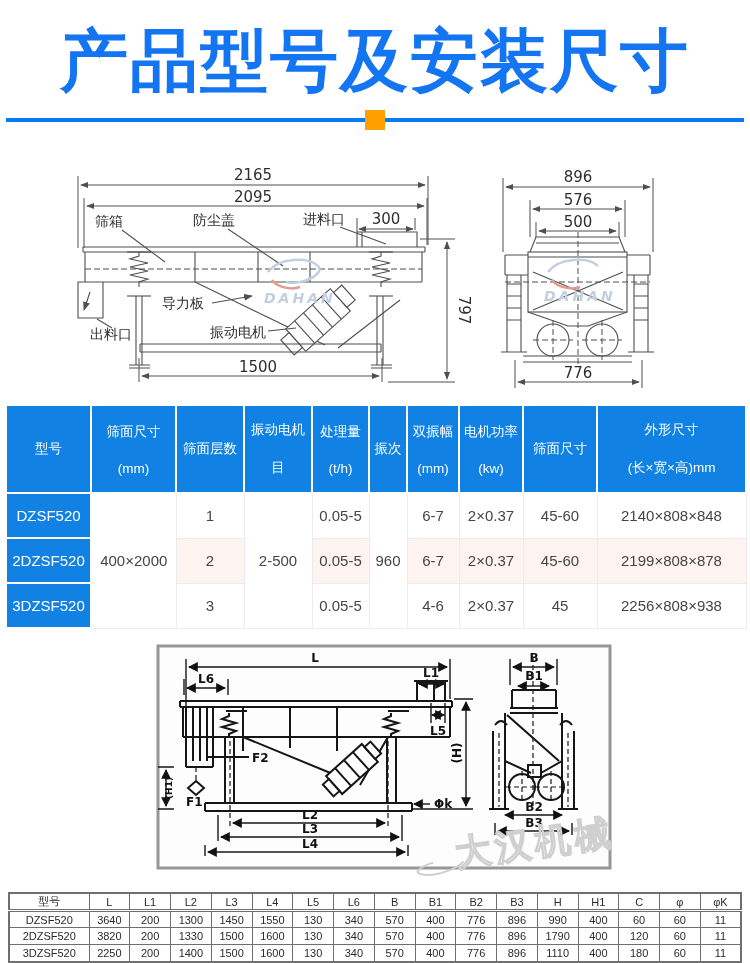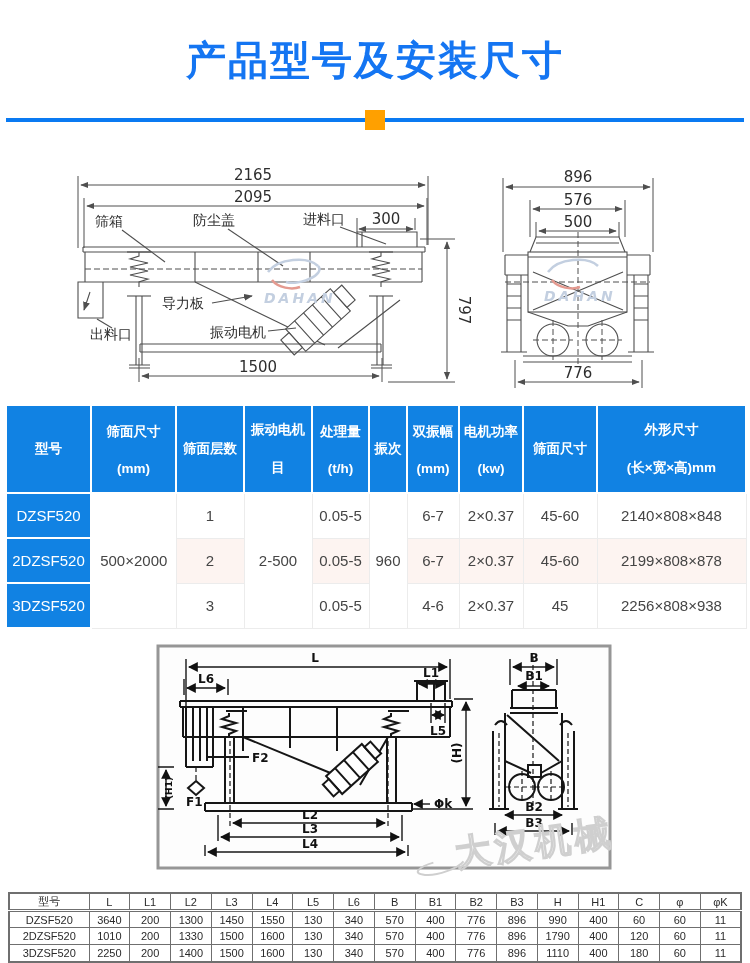--- a/index.html
+++ b/index.html
@@ -4,21 +4,21 @@
 <style>
   * { margin:0; padding:0; box-sizing:border-box; }
   html,body { background:#fff; }
   body {
     width:750px; height:963px; margin:0 auto; position:relative;
     font-family:"Liberation Sans","DejaVu Sans",sans-serif; overflow:hidden;
   }
   
   .title-wrap { margin-top:14px; height:92px; text-align:center; }
   .title-wrap h1 {
-    font-size:40px; line-height:92px; font-weight:900; color:#1475f2;
+    font-size:68px; line-height:92px; font-weight:900; color:#1475f2;
     letter-spacing:2px;
   }
   .divider { position:relative; height:30px; margin-top:4px; }
   .divider .line { position:absolute; left:6px; right:6px; top:8px; height:4px; background:#0a7af2; }
   .divider .square { position:absolute; left:365px; top:0; width:20px; height:20px; background:#ffa000; }
   
   svg.drawing { display:block; }
   #top-drawing { margin-top:20px; }
   .ln { stroke:#4f4f4f; stroke-width:1.1; fill:none; }
   .lnf { stroke:#4f4f4f; stroke-width:1.1; fill:#fff; }
@@ -33,21 +33,21 @@
   .bln { stroke:#161616; stroke-width:2; fill:none; }
   .blnf { stroke:#161616; stroke-width:2; fill:#fff; }
   .bdash { stroke:#161616; stroke-width:1.2; fill:none; stroke-dasharray:5 3; }
   .bdim { stroke:#161616; stroke-width:1.4; fill:none; }
   text.bt { font:700 12px "DejaVu Sans",sans-serif; fill:#111; }
   .gwm { font:700 36px "DejaVu Sans",sans-serif; fill:none; stroke:#cfcfcf; stroke-width:1.2; letter-spacing:4px; }
   .gwm-ln { stroke:#cfcfcf; stroke-width:2; fill:none; }
   
   table.spec { border-collapse:collapse; width:740px; margin:4px 5px 0 5px; table-layout:fixed; }
   table.spec th {
-    background:#1182e3; color:#fff; font-weight:bold; font-size:13.5px;
+    background:#1182e3; color:#fff; font-weight:normal; font-size:13.5px;
     border:2px solid #fff; text-align:center; vertical-align:middle; height:88px; padding:2px;
   }
   table.spec th .l1 { margin-bottom:20px; }
   table.spec th.one .l1 { margin-bottom:0; }
   table.spec td {
     border:1px solid #ececec; text-align:center; vertical-align:middle;
     font-size:15px; color:#454545; height:45px; background:#fff;
   }
   table.spec td.model { background:#1182e3; color:#fff; border:2px solid #fff; font-size:15px; }
   table.spec tr.tint td:not(.model):not(.merged) { background:#fdf4f1; }
@@ -249,21 +249,21 @@
     <th class="one">
           <div class="l1">筛面尺寸</div>
         </th>
     <th>
           <div class="l1">外形尺寸</div>
           <div>(长×宽×高)mm</div>
         </th>
   </tr>
   <tr>
     <td class="model">DZSF520</td>
-    <td class="merged" rowspan="3">500×2000</td>
+    <td class="merged" rowspan="3">400×2000</td>
     <td>1</td>
     <td class="merged" rowspan="3">2-500</td>
     <td>0.05-5</td>
     <td class="merged" rowspan="3">960</td>
     <td>6-7</td>
     <td>2×0.37</td>
     <td>45-60</td>
     <td>2140×808×848</td>
   </tr>
   <tr class="tint">
@@ -435,21 +435,21 @@
     <td>776</td>
     <td>896</td>
     <td>990</td>
     <td>400</td>
     <td>60</td>
     <td>60</td>
     <td>11</td>
   </tr>
   <tr>
     <td>2DZSF520</td>
-    <td>1010</td>
+    <td>3820</td>
     <td>200</td>
     <td>1330</td>
     <td>1500</td>
     <td>1600</td>
     <td>130</td>
     <td>340</td>
     <td>570</td>
     <td>400</td>
     <td>776</td>
     <td>896</td>

